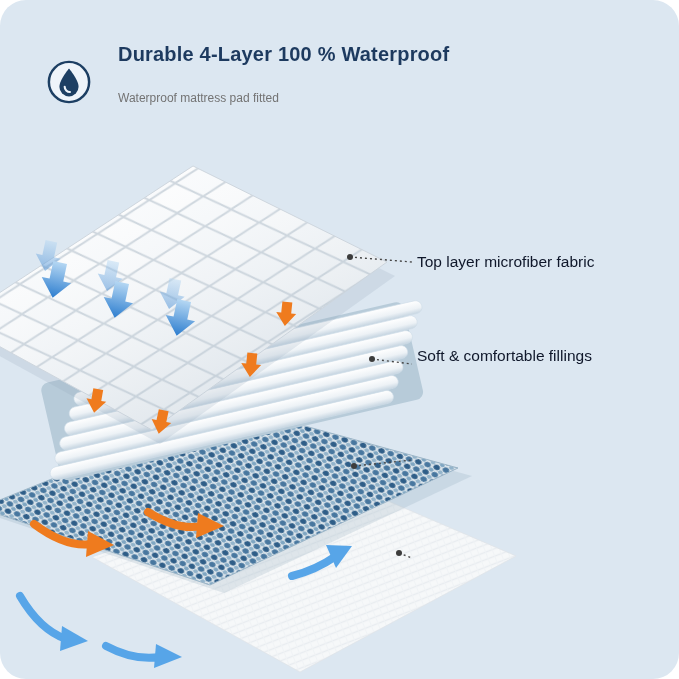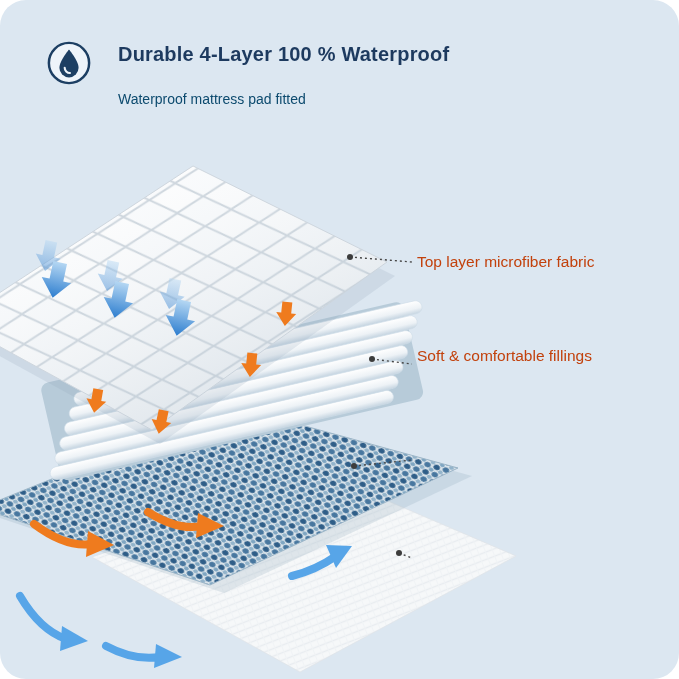--- a/index.html
+++ b/index.html
@@ -1,25 +1,25 @@
 <!DOCTYPE html>
 <html><head>
 <meta charset="utf-8">
 <style>
   html,body{margin:0;padding:0}
   body{background:#ffffff;font-family:"Liberation Sans",sans-serif;-webkit-font-smoothing:antialiased}
   .canvas{position:relative;width:679px;height:679px;background:#dce7f1;border-radius:26px;overflow:hidden}
   .art{position:absolute;left:0;top:0;width:679px;height:679px;display:block}
-  .header{position:absolute;top:40px;left:46px;display:flex;align-items:flex-start;gap:26px}
+  .header{position:absolute;top:40px;left:46px;display:flex;align-items:flex-end;gap:26px}
   .badge{width:46px;height:46px;flex:0 0 auto}
   .badge svg{display:block;width:46px;height:46px}
   .header-text{padding-top:2px}
   .title{margin:0;font-size:20px;font-weight:700;color:#1d3a5f;letter-spacing:.2px;line-height:1.2}
-  .subtitle{margin:25px 0 0;font-size:14px;color:#0c4a6e;line-height:1.2}
-  .layer-label{position:absolute;left:417px;font-size:15.5px;color:#c2410c;white-space:nowrap}
+  .subtitle{margin:25px 0 0;font-size:12px;color:#737373;line-height:1.2}
+  .layer-label{position:absolute;left:417px;font-size:15.5px;color:#0f172a;white-space:nowrap}
   .lab-1{top:253px}
   .lab-2{top:347px}
   .lab-3{top:451px}
   .lab-4{top:549px}
 </style>
 </head>
 <body>
 
 <div class="canvas">
 

